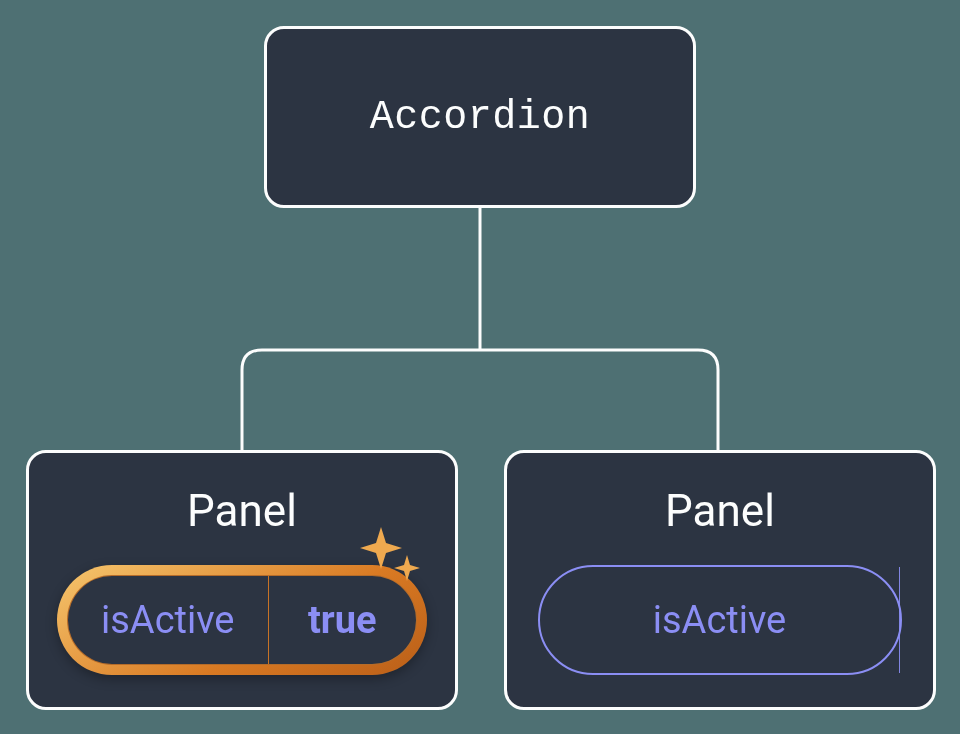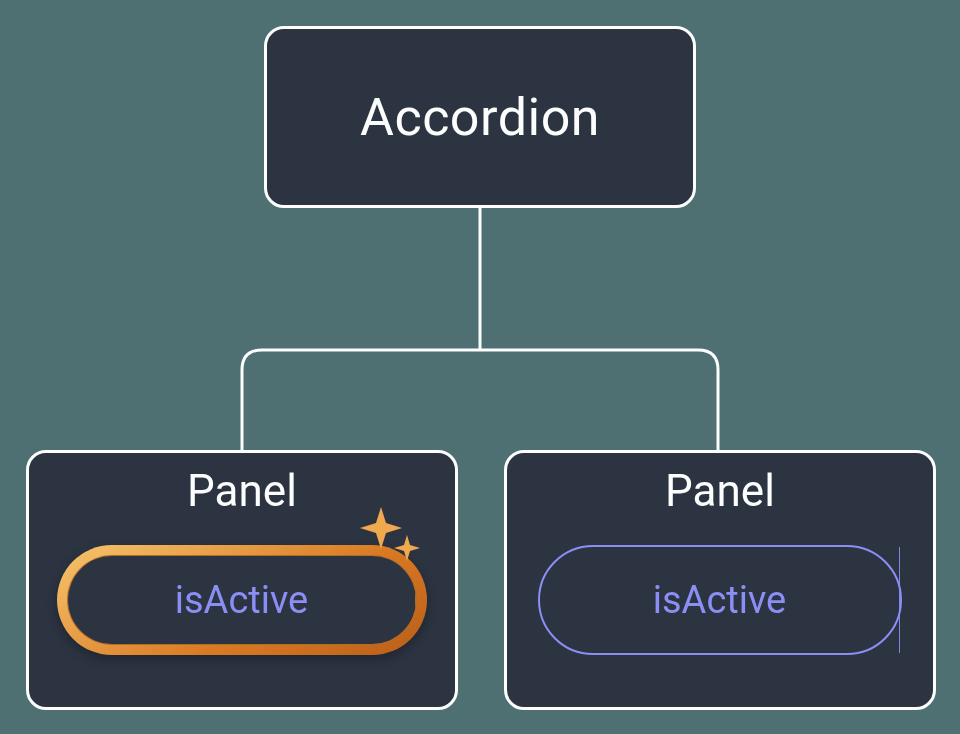--- a/index.html
+++ b/index.html
@@ -22,29 +22,30 @@
     align-items: center;
   }
   .root-node {
     left: 264px;
     top: 26px;
     width: 432px;
     height: 182px;
     justify-content: center;
   }
   .root-label {
-    font-size: 52px;
+    font-size: 40px;
     font-weight: 400;
     letter-spacing: 0.5px;
+    font-family: Liberation Mono, monospace;
   }
   .child-node {
     top: 450px;
     width: 432px;
     height: 260px;
-    padding-top: 12px;
+    padding-top: 32px;
   }
   .child-left { left: 26px; }
   .child-right { left: 504px; }
   .child-label {
     font-size: 44px;
     font-weight: 400;
     margin-bottom: 28px;
   }
   .pill {
     display: flex;
@@ -125,20 +126,21 @@
 <div class="node child-node child-left">
   <span class="child-label">Panel</span>
   <div class="pill pill-active">
     <svg class="sparkles" viewBox="0 0 70 70">
       <path d="M28 6 L33 22 L49 27 L33 32 L28 48 L23 32 L7 27 L23 22 Z" fill="#efa94f"></path>
       <path d="M54 34 L57 44 L67 47 L57 50 L54 60 L51 50 L41 47 L51 44 Z" fill="#efa94f"></path>
     </svg>
     <div class="pill-inner">
       <div class="pill-cell key">isActive</div>
       <div class="pill-divider"></div>
+      <div class="pill-cell val bold">true</div>
     </div>
   </div>
 </div>
 
 <div class="node child-node child-right">
   <span class="child-label">Panel</span>
   <div class="pill pill-inactive">
     <div class="pill-cell key">isActive</div>
     <div class="pill-divider"></div>
   </div>

